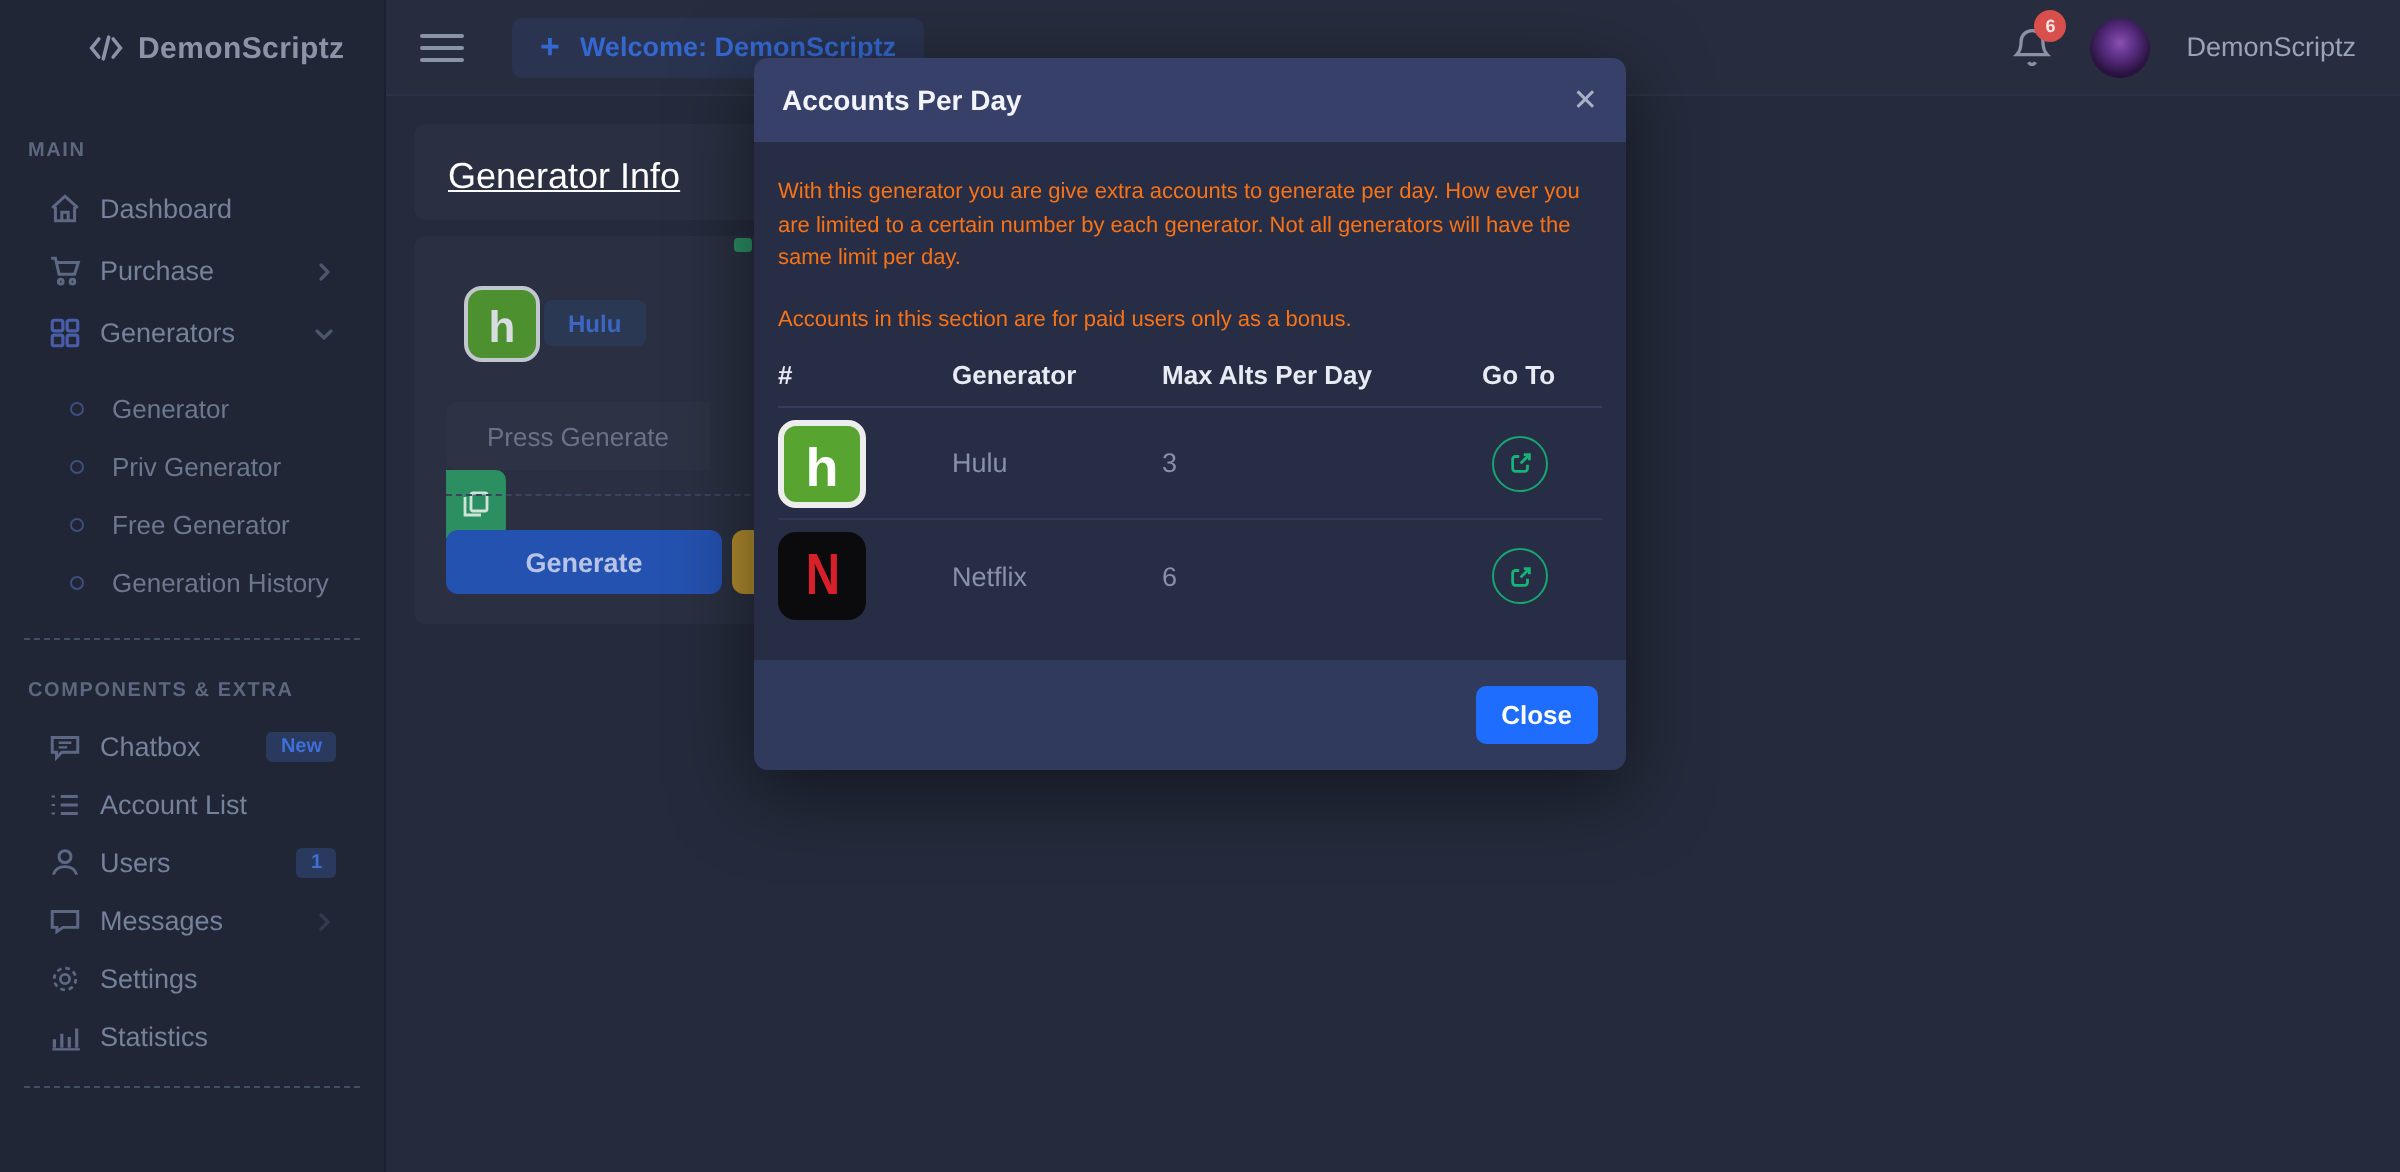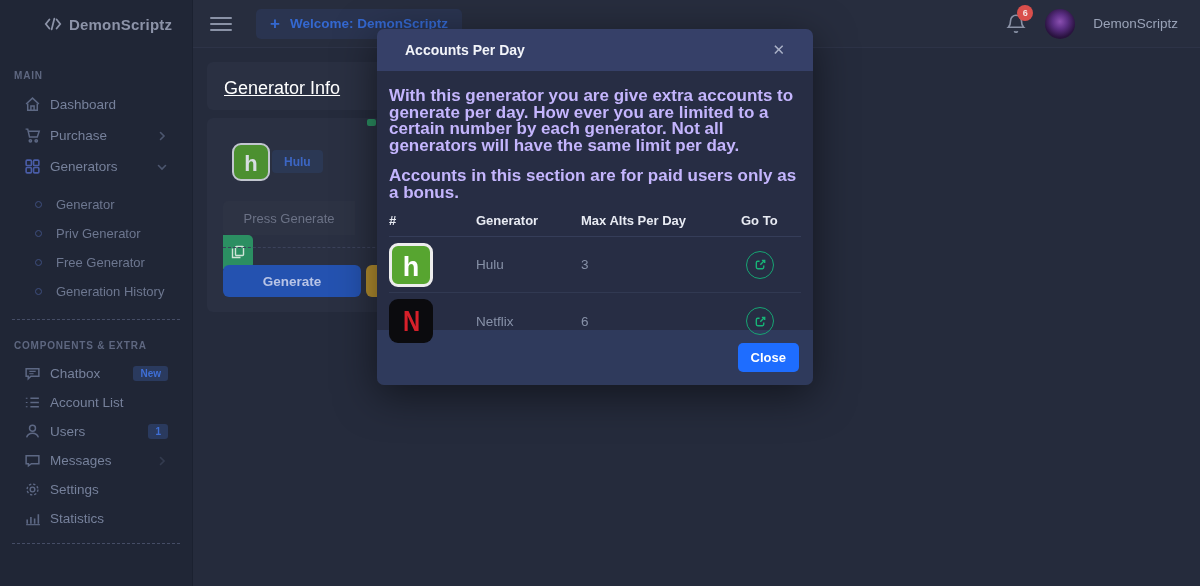--- a/index.html
+++ b/index.html
@@ -45,25 +45,25 @@
   .gen-input { width:132px; height:34px; background:#2d3344; border:none; border-radius:5px 0 0 5px; color:#aeb6c9; font-size:13px; text-align:center; outline:none; font-family:"Liberation Sans",sans-serif; }
   .gen-input::placeholder { color:#6b7286; }
   .copy-btn { width:30px; height:34px; background:#2b8f62; border:none; border-radius:0 5px 5px 0; color:#cfe4d6; display:flex; align-items:center; justify-content:center; cursor:pointer; }
   .dashed-sub { position:absolute; left:16px; right:0; top:129px; border-top:1px dashed #3c435c; }
   .generate-btn { position:absolute; left:16px; top:147px; width:138px; height:32px; background:#2452b0; border:none; border-radius:6px; color:#b8c4e6; font-size:13.5px; font-weight:600; cursor:pointer; font-family:"Liberation Sans",sans-serif; }
   .gold-btn { position:absolute; left:159px; top:147px; width:42px; height:32px; background:#b28d2f; border:none; border-radius:6px; cursor:pointer; }
   .green-dot { position:absolute; left:160px; top:1px; width:9px; height:7px; background:#2b8f62; border-radius:2px; }
 
   
   .modal { position:absolute; left:377px; top:29px; width:436px; z-index:10; box-shadow:0 10px 40px rgba(0,0,0,.5); border-radius:7px; }
-  .modal-header { height:42px; background:#364068; border-radius:7px 7px 0 0; display:flex; align-items:center; padding:0 28px; }
+  .modal-header { height:42px; background:#364068; border-radius:7px 7px 0 0; display:flex; align-items:center; padding:0 14px; }
   .modal-title { color:#f2f4f9; font-size:14px; font-weight:700; }
   .modal-close { margin-left:auto; color:#aab1c7; font-size:15px; cursor:pointer; background:none; border:none; font-family:"Liberation Sans",sans-serif; }
   .modal-body { background:#272d44; padding:17px 12px 0 12px; height:259px; }
-  .modal-p { color:#c4b5fd; font-size:17px; font-weight:700; line-height:16.5px; }
+  .modal-p { color:#f97316; font-size:11px; font-weight:400; line-height:16.5px; }
   .modal-p + .modal-p { margin-top:14px; }
   .m-grid { display:grid; grid-template-columns:87px 105px 160px 1fr; align-items:center; }
   .m-head { margin-top:12px; padding-bottom:8px; border-bottom:1px solid #353d59; color:#e8ebf3; font-size:13px; font-weight:700; }
   .m-row { height:56px; color:#8791a8; font-size:13.5px; }
   .m-row.bordered { border-bottom:1px solid #313952; }
   .tile { width:44px; height:44px; border-radius:9px; display:flex; align-items:center; justify-content:center; line-height:1; }
   .tile.hulu { background:#57a530; border:3px solid #ededed; color:#ffffff; font-size:27px; font-weight:800; padding-top:5px; }
   .tile.netflix { background:#0b0b0e; color:#d7202a; font-size:29px; font-weight:800; transform:none; }
   .tile.netflix span { transform:scaleX(.82); display:inline-block; }
   .goto-btn { width:28px; height:28px; margin-left:5px; border-radius:50%; border:1.5px solid #16a573; background:transparent; color:#17b477; display:flex; align-items:center; justify-content:center; cursor:pointer; }

